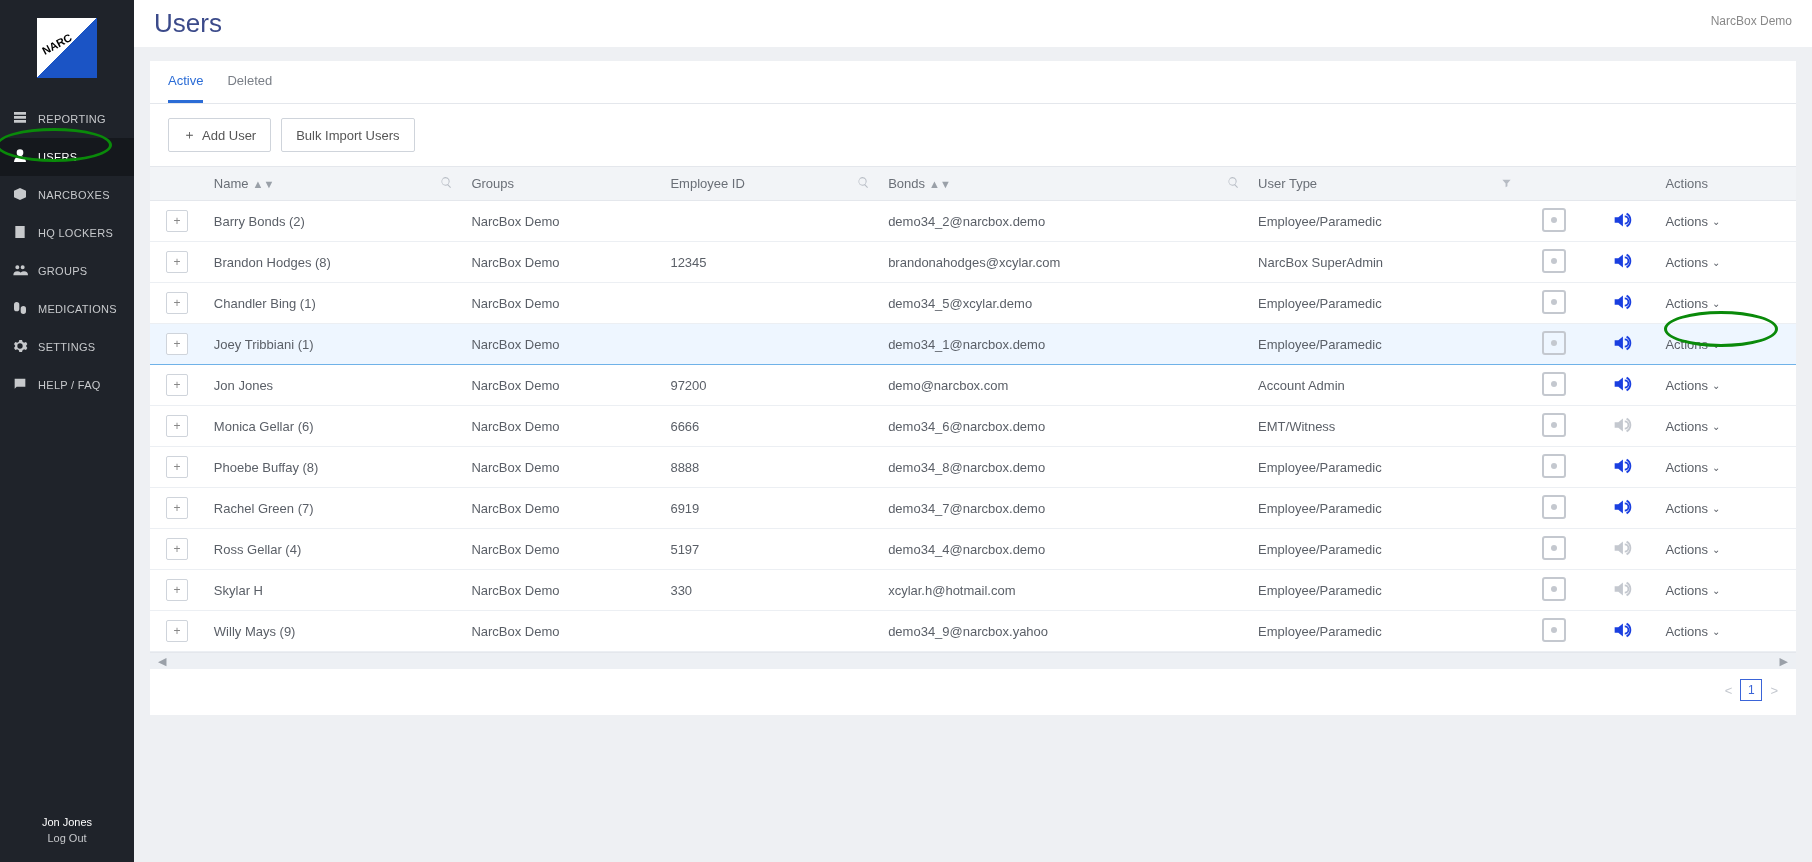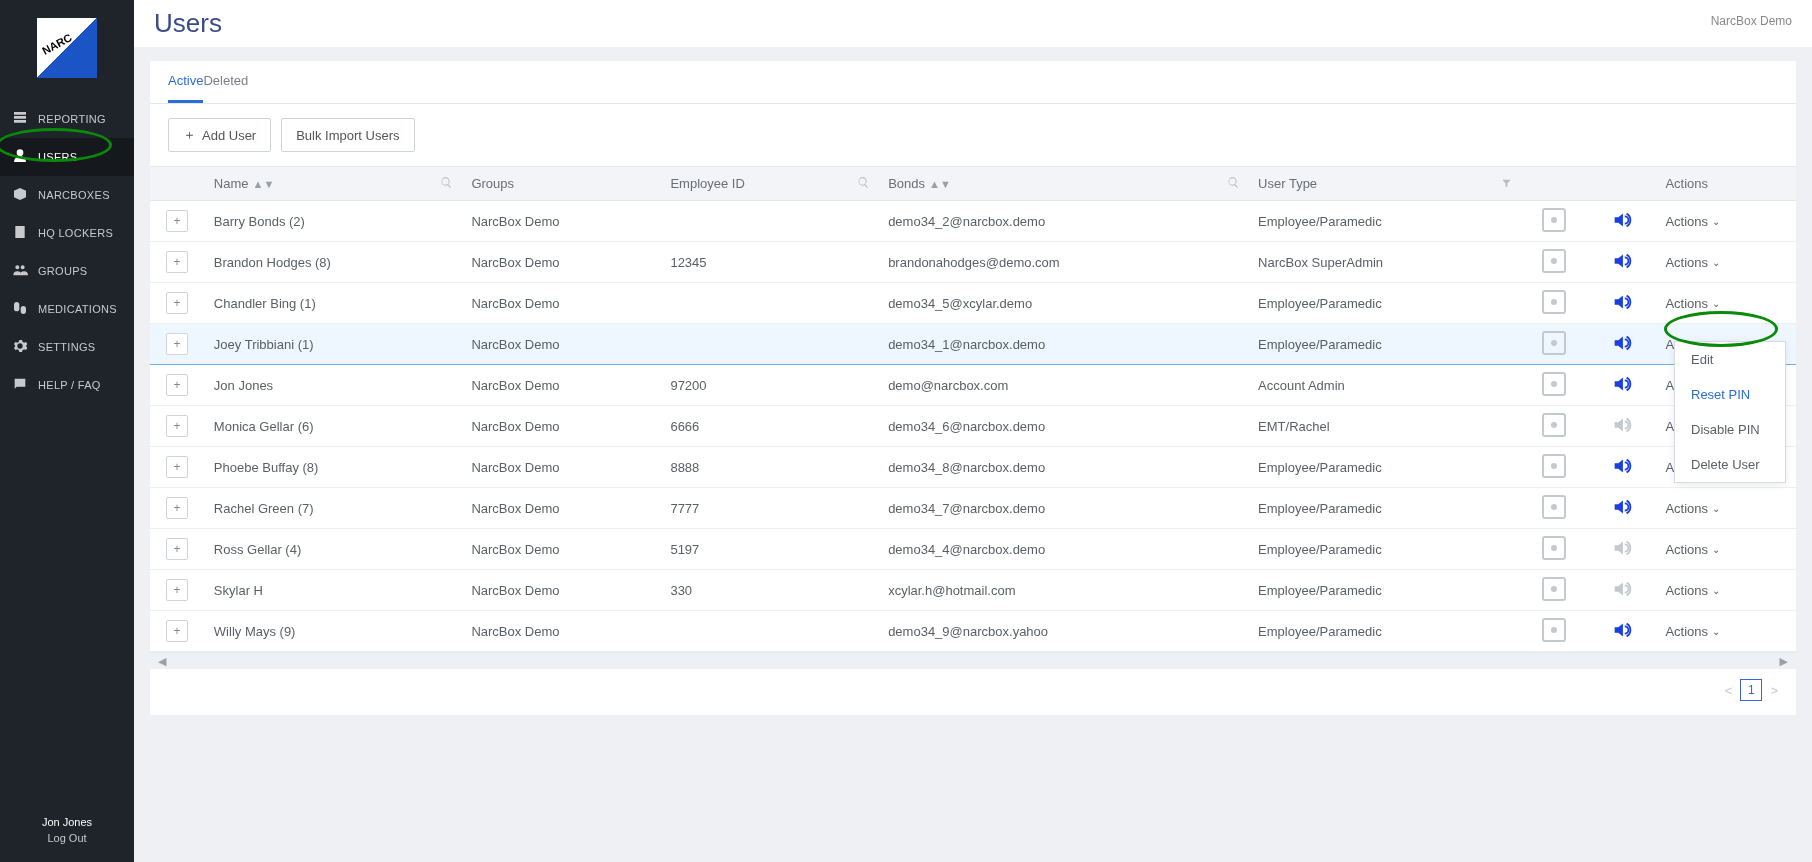--- a/index.html
+++ b/index.html
@@ -19,21 +19,21 @@
   .sidebar-footer .name{color:#fff;margin-bottom:4px}
   .sidebar-footer .logout{cursor:pointer}
   .highlight-oval{position:absolute;border:3px solid #0a8a0a;border-radius:50%;pointer-events:none;z-index:50}
   
   .main{flex:1;display:flex;flex-direction:column;min-width:0}
   .page-header{background:#fff;padding:8px 20px 0;display:flex;align-items:flex-start;justify-content:space-between}
   .page-title{font-size:26px;font-weight:400;color:#3b4a8a;margin:0;padding-bottom:8px}
   .crumb{font-size:12px;color:#888;padding-top:6px}
   .content{padding:14px 16px}
   .card{background:#fff}
-  .tabs{display:flex;padding:0 18px;border-bottom:1px solid #e4e7ec}
+  .tabs{display:flex;gap:24px;padding:0 18px;border-bottom:1px solid #e4e7ec}
   .tab{padding:12px 0;font-size:13px;color:#7a7f87;cursor:pointer;border-bottom:3px solid transparent}
   .tab.active{color:#2b6cd6;border-bottom-color:#2b6cd6}
   .toolbar{display:flex;gap:10px;padding:14px 18px}
   .btn{border:1px solid #cfd4db;background:#fff;border-radius:2px;padding:7px 14px;font-size:13px;color:#555;cursor:pointer;display:flex;align-items:center;gap:6px}
   .table{width:100%;border-collapse:collapse;table-layout:fixed}
   .table th{background:#f2f4f7;color:#6a6f77;text-align:left;font-weight:500;font-size:13px;padding:9px 10px;border-top:1px solid #e4e7ec;border-bottom:1px solid #e4e7ec;position:relative}
   .table td{padding:0 10px;height:40px;border-bottom:1px solid #eceff3;font-size:13px;color:#5a5f67;vertical-align:middle;white-space:nowrap;overflow:hidden;text-overflow:ellipsis}
   .row-selected td{background:#eef6ff;border-top:1px solid #6fb2e8;border-bottom:1px solid #6fb2e8}
   .expand{width:20px;height:20px;border:1px solid #cfd4db;border-radius:2px;display:inline-flex;align-items:center;justify-content:center;color:#888;font-size:12px;cursor:pointer;background:#fff}
   .th-icon{position:absolute;right:8px;top:50%;transform:translateY(-50%);color:#b7bcc4}
@@ -199,21 +199,21 @@
                 <td><span class="actions-link">
                     <span>Actions</span> 
                     <span class="caret">⌄</span>
                   </span></td>
               </tr>
               <tr>
                 <td style="text-align:center"><span class="expand">+</span></td>
                 <td>Brandon Hodges (8)</td>
                 <td>NarcBox Demo</td>
                 <td>12345</td>
-                <td>brandonahodges@demo.com</td>
+                <td>brandonahodges@xcylar.com</td>
                 <td>NarcBox SuperAdmin</td>
                 <td style="text-align:center"><span class="pin-box"></span></td>
                 <td style="text-align:center"><span class="sound "><svg viewBox="0 0 24 24" width="22" height="22" fill="currentColor">
                       <path d="M4 9h4l5-4v14l-5-4H4z"></path>
                       <path d="M15 8a4 4 0 010 8" fill="none" stroke="currentColor" stroke-width="2"></path>
                       <path d="M17 5a8 8 0 010 14" fill="none" stroke="currentColor" stroke-width="2"></path>
                     </svg></span></td>
                 <td><span class="actions-link">
                     <span>Actions</span> 
                     <span class="caret">⌄</span>
@@ -272,21 +272,21 @@
                     <span>Actions</span> 
                     <span class="caret">⌄</span>
                   </span></td>
               </tr>
               <tr>
                 <td style="text-align:center"><span class="expand">+</span></td>
                 <td>Monica Gellar (6)</td>
                 <td>NarcBox Demo</td>
                 <td>6666</td>
                 <td>demo34_6@narcbox.demo</td>
-                <td>EMT/Rachel</td>
+                <td>EMT/Witness</td>
                 <td style="text-align:center"><span class="pin-box"></span></td>
                 <td style="text-align:center"><span class="sound muted"><svg viewBox="0 0 24 24" width="22" height="22" fill="currentColor">
                       <path d="M4 9h4l5-4v14l-5-4H4z"></path>
                       <path d="M15 8a4 4 0 010 8" fill="none" stroke="currentColor" stroke-width="2"></path>
                       <path d="M17 5a8 8 0 010 14" fill="none" stroke="currentColor" stroke-width="2"></path>
                     </svg></span></td>
                 <td><span class="actions-link">
                     <span>Actions</span> 
                     <span class="caret">⌄</span>
                   </span></td>
@@ -306,21 +306,21 @@
                     </svg></span></td>
                 <td><span class="actions-link">
                     <span>Actions</span> 
                     <span class="caret">⌄</span>
                   </span></td>
               </tr>
               <tr>
                 <td style="text-align:center"><span class="expand">+</span></td>
                 <td>Rachel Green (7)</td>
                 <td>NarcBox Demo</td>
-                <td>7777</td>
+                <td>6919</td>
                 <td>demo34_7@narcbox.demo</td>
                 <td>Employee/Paramedic</td>
                 <td style="text-align:center"><span class="pin-box"></span></td>
                 <td style="text-align:center"><span class="sound "><svg viewBox="0 0 24 24" width="22" height="22" fill="currentColor">
                       <path d="M4 9h4l5-4v14l-5-4H4z"></path>
                       <path d="M15 8a4 4 0 010 8" fill="none" stroke="currentColor" stroke-width="2"></path>
                       <path d="M17 5a8 8 0 010 14" fill="none" stroke="currentColor" stroke-width="2"></path>
                     </svg></span></td>
                 <td><span class="actions-link">
                     <span>Actions</span> 
@@ -389,22 +389,16 @@
           <span class="tri right">▶</span>
         </div>
 
         <div class="pager">
           <span class="nav">&lt;</span>
           <span class="pg">1</span>
           <span class="nav">&gt;</span>
         </div>
 
         <div class="highlight-oval" style="right:18px;top:250px;width:108px;height:30px"></div>
-        <div class="dropdown" id="dd" style="right:10px;top:280px">
-          <div>Edit</div>
-          <div class="primary">Reset PIN</div>
-          <div>Disable PIN</div>
-          <div>Delete User</div>
-        </div>
       </div>
     </div>
   </div>
 </div>
 
 </body></html>

